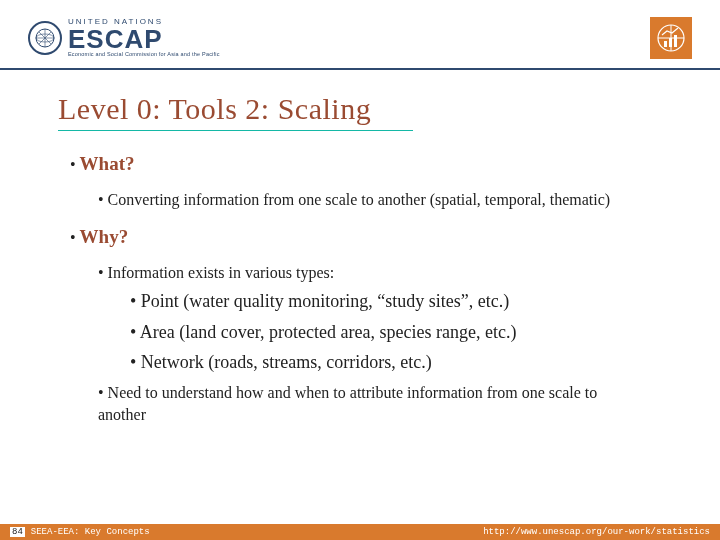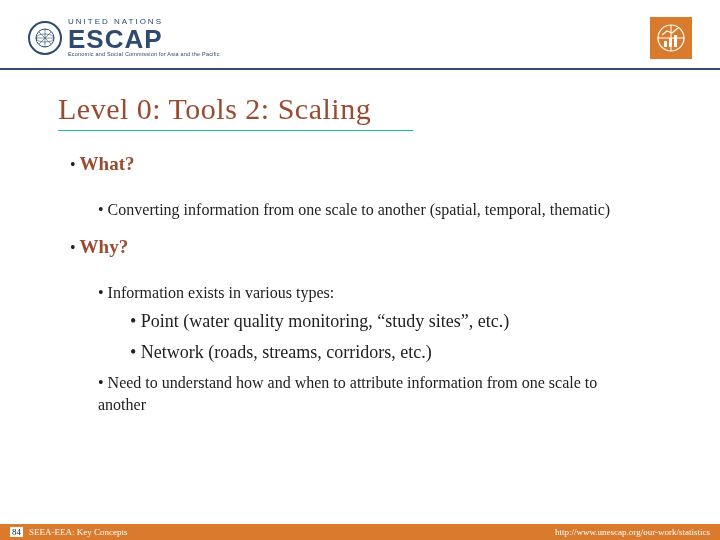--- a/index.html
+++ b/index.html
@@ -34,31 +34,31 @@
     font-size: 30px; color: #9a4b32; font-weight: normal;
     padding: 22px 0 0 58px; letter-spacing: 0.5px;
     border-bottom: 1px solid #14b8a6; width: 355px;
     margin-left: 58px; padding-left: 0; padding-bottom: 4px;
   }
   .content { padding: 20px 105px 0 70px; font-size: 16px; line-height: 1.35; }
   ul { list-style: none; }
   .lvl1 > li { margin-bottom: 14px; }
   .lvl1 > li::before { content: "• "; }
   .lvl1 .label { font-weight: bold; color: #9a4b32; font-size: 19px; }
-  .lvl2 { padding-left: 28px; margin-top: 22px; }
+  .lvl2 { padding-left: 28px; margin-top: 12px; }
   .lvl2 > li { margin-bottom: 8px; font-size: 16px; color: #222; }
   .lvl2 > li::before { content: "• "; }
   .lvl3 { padding-left: 32px; margin-top: 6px; }
   .lvl3 > li { margin-bottom: 6px; font-size: 18px; }
   .lvl3 > li::before { content: "• "; }
   .footer {
     position: absolute; bottom: 0; left: 0; right: 0;
     background: #d97a2d; height: 16px;
     display: flex; align-items: center; justify-content: space-between;
-    padding: 0 10px; font-family: Liberation Serif, serif;
+    padding: 0 10px; font-family: Liberation Mono, monospace;
   }
   .footer-left { display: flex; align-items: center; gap: 6px; }
   .page-num {
     background: #fff; color: #222; font-size: 9px;
     padding: 0 2px; font-weight: normal;
   }
   .footer-title { color: #fff; font-size: 9px; }
   .footer-url { color: #fff; font-size: 9px; text-align: center; }
 </style>
 </head>
@@ -102,20 +102,21 @@
         <li>Converting information from one scale to another (spatial, temporal, thematic)</li>
       </ul>
     </li>
     <li>
       <span class="label">Why?</span>
       <ul class="lvl2">
         <li>
           <span>Information exists in various types:</span>
           <ul class="lvl3">
             <li>Point (water quality monitoring, “study sites”, etc.)</li>
+            <li>Area (land cover, protected area, species range, etc.)</li>
             <li>Network (roads, streams, corridors, etc.)</li>
           </ul>
         </li>
         <li>Need to understand how and when to attribute information from one scale to another</li>
       </ul>
     </li>
   </ul>
 </div>
 
 <div class="footer">

